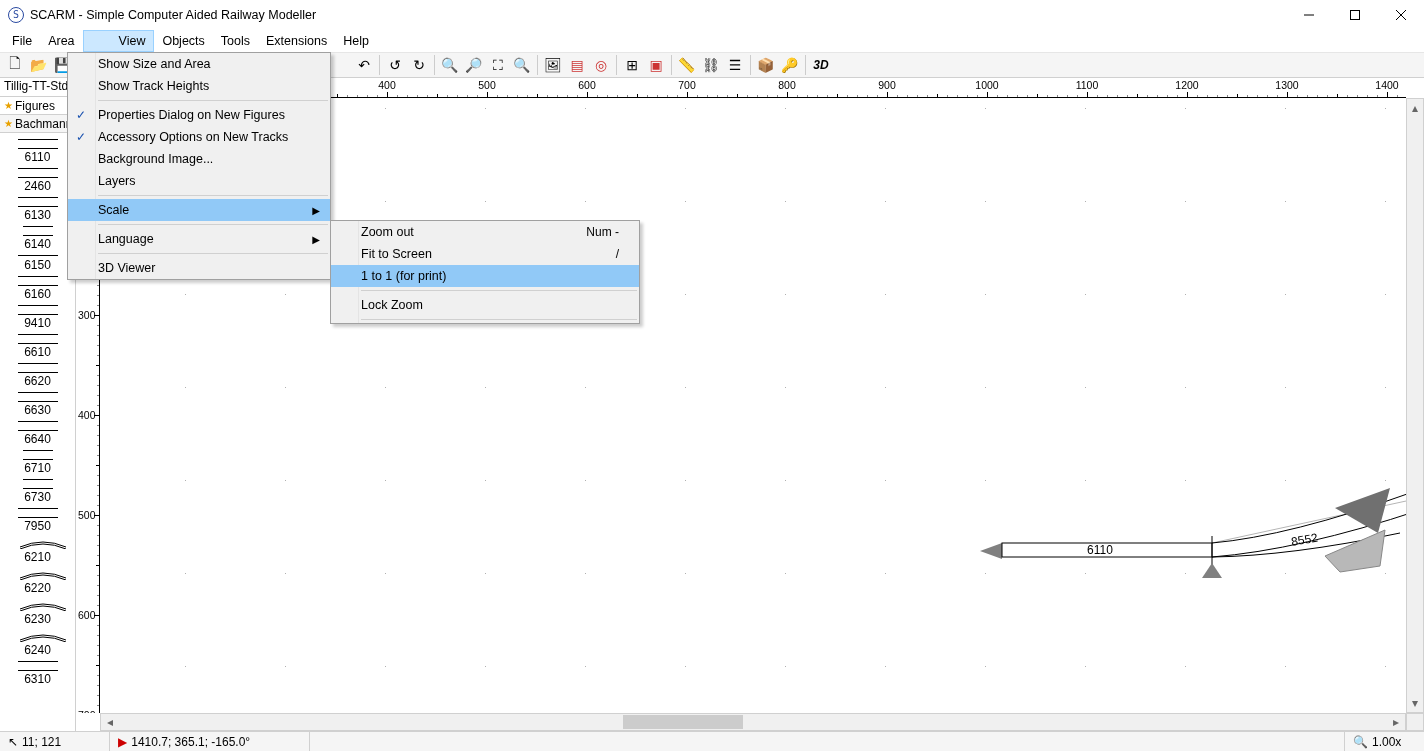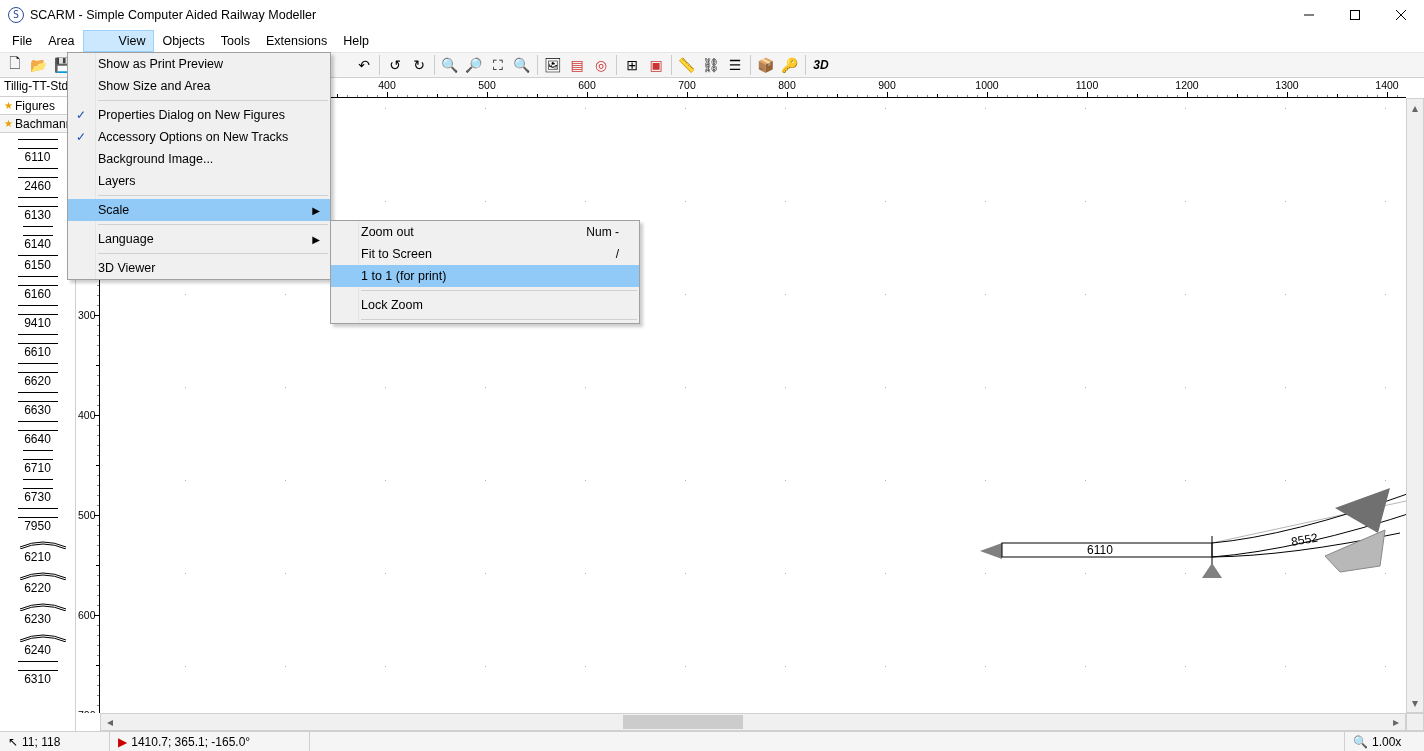--- a/index.html
+++ b/index.html
@@ -566,38 +566,38 @@
       <div class="arr" style="top:0">▴</div>
       <div class="arr" style="bottom:0">▾</div>
     </div>
     <div class="sqbtn"></div>
   </div>
 </div>
 
 <div class="statusbar">
   <div class="status-cell" style="width:110px">
     <span>↖</span>
-    <span>11; 118</span>
+    <span>11; 121</span>
   </div>
   <div class="status-cell" style="width:200px">
     <span style="color:#c00">▶</span>
     <span>1410.7; 365.1; -165.0°</span>
   </div>
   <div class="status-cell" style="flex:1;border-right:none"></div>
   <div class="status-cell" style="width:80px;border-right:none;border-left:1px solid #d0d0d0">
     <span>🔍</span>
     <span>1.00x</span>
   </div>
 </div>
 
 <div class="dropdown dd-view">
   <div style="position:absolute;left:0;top:0;bottom:0;width:28px;background:#f0f0f0;border-right:1px solid #e4e4e4"></div>
   <div id="dd-view-items" style="position:relative">
-      <div class="dd-item">Show as Print Preview</div>
       <div class="dd-item">Show Size and Area</div>
+      <div class="dd-item">Show Track Heights</div>
       <div class="dd-sep"></div>
       <div class="dd-item">Properties Dialog on New Figures<span class="dd-check">✓</span></div>
       <div class="dd-item">Accessory Options on New Tracks<span class="dd-check">✓</span></div>
       <div class="dd-item">Background Image...</div>
       <div class="dd-item">Layers</div>
       <div class="dd-sep"></div>
       <div class="dd-item hl">Scale<span class="dd-arrow">▶</span></div>
       <div class="dd-sep"></div>
       <div class="dd-item">Language<span class="dd-arrow">▶</span></div>
       <div class="dd-sep"></div>

